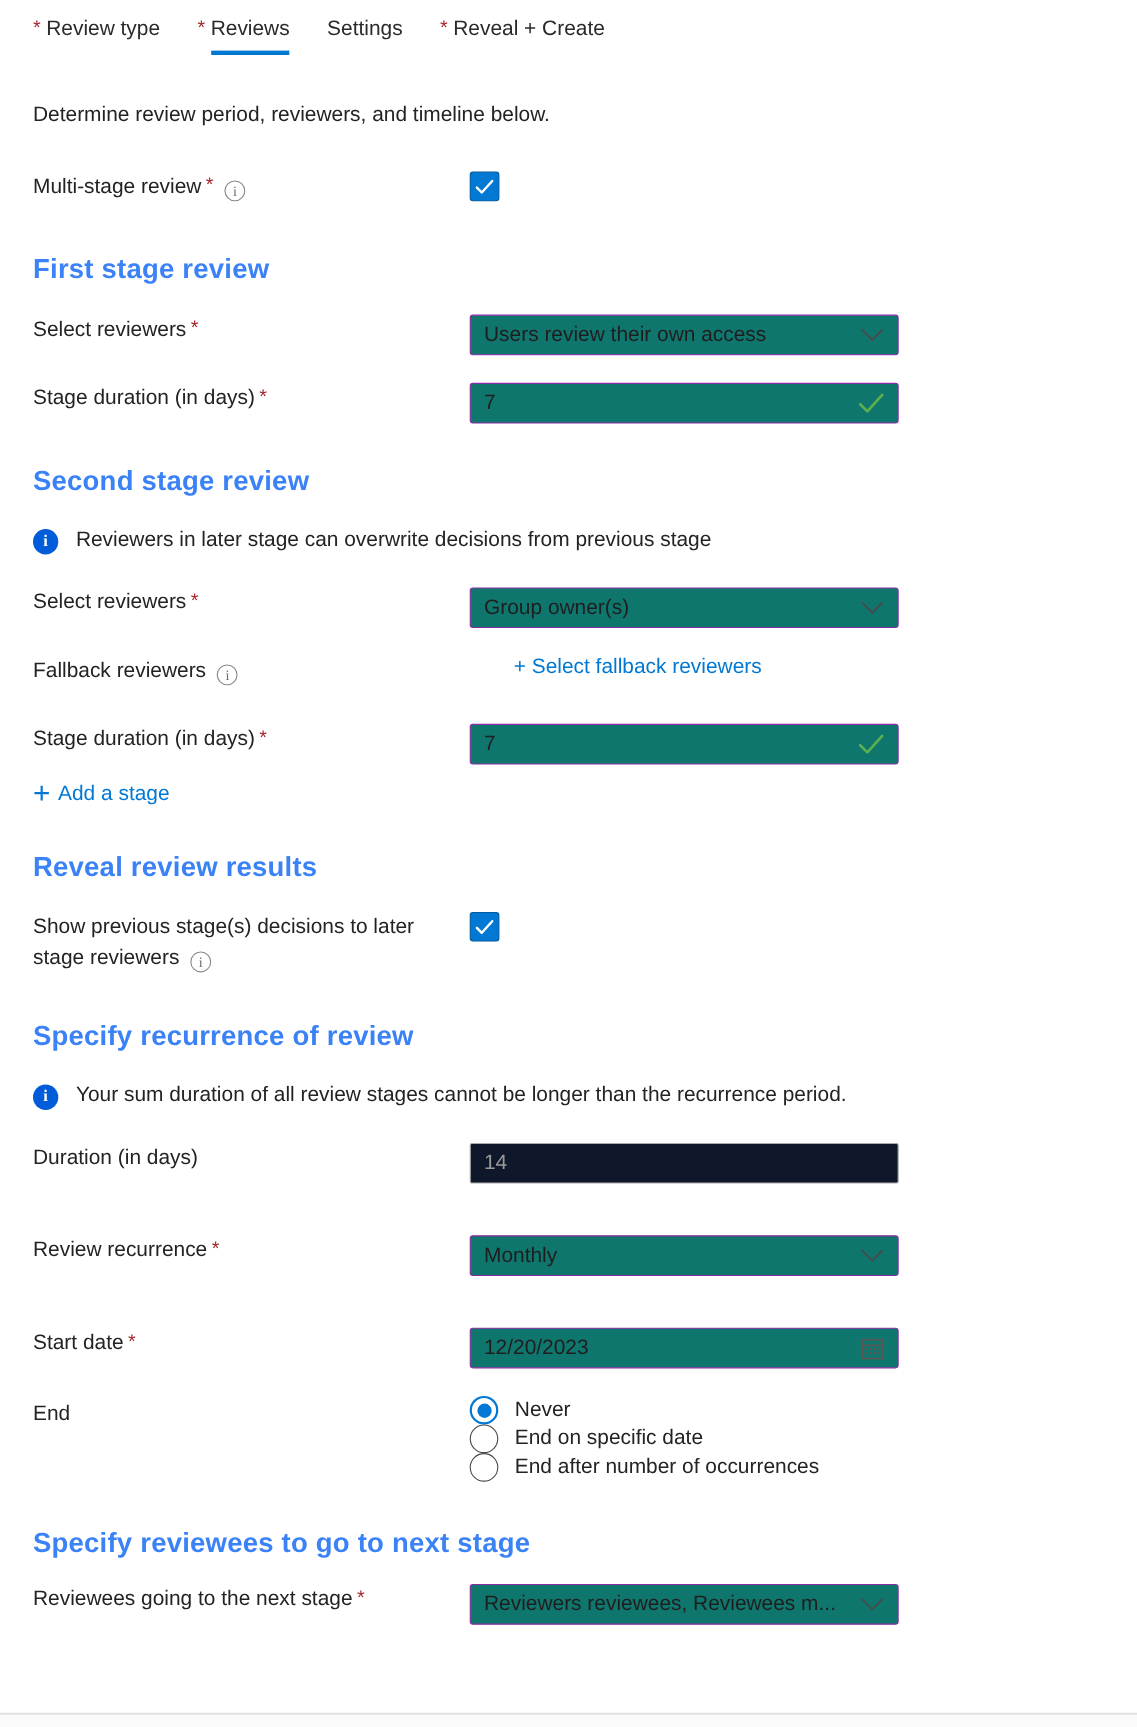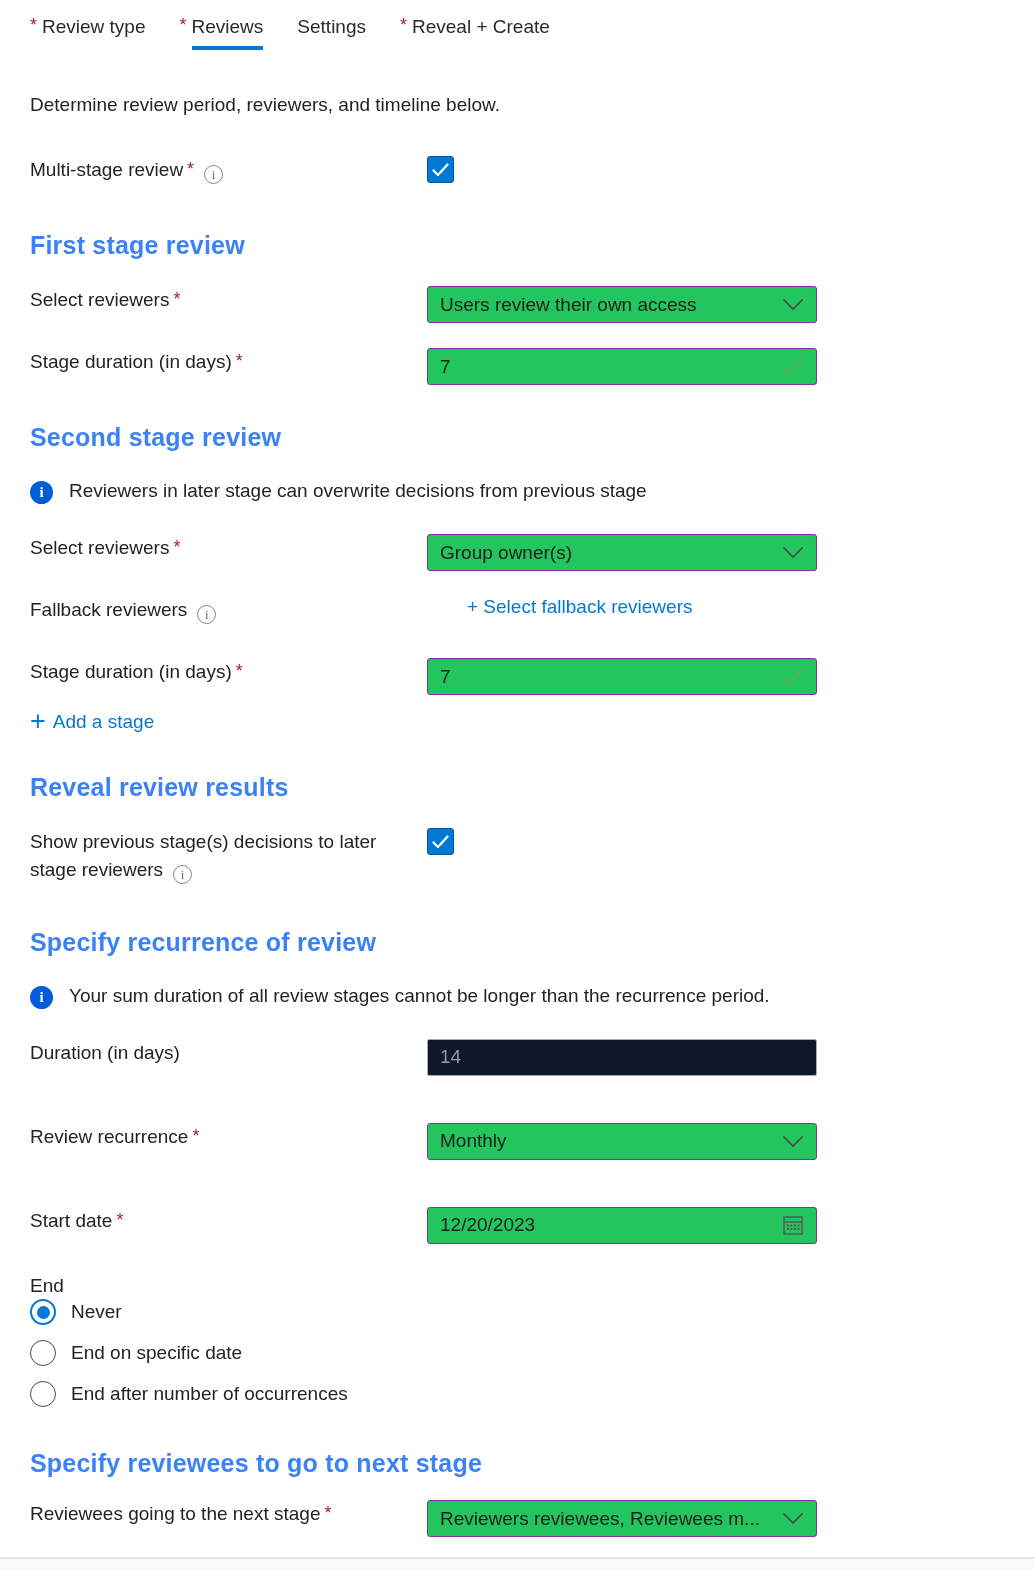--- a/index.html
+++ b/index.html
@@ -43,21 +43,21 @@
     flex: 0 0 auto; width: 23px; height: 23px; border-radius: 50%;
     background: #015cda; color: #fff; font-weight: bold; font-size: 15px;
     text-align: center; line-height: 23px; font-family: "Liberation Serif", serif;
     margin-top: 1px;
   }
 
   
   .field {
     height: 37px; width: 390px; border: 1.6px solid #8a2da5; border-radius: 3px;
     display: flex; align-items: center; padding: 0 12px; font-size: 19px;
-    color: #1f1e1e; background: #22c55e;
+    color: #1f1e1e; background: #0f766e;
   }
   .field .val { flex: 1 1 auto; white-space: nowrap; overflow: hidden; }
   .field.dropdown { cursor: pointer; }
   .field .chevron { flex: 0 0 auto; margin-left: 8px; display: flex; }
   .field .checkmark { flex: 0 0 auto; margin-left: 8px; display: flex; }
   .field .calendar { flex: 0 0 auto; margin-left: 8px; display: flex; cursor: pointer; }
   .field.disabled {
     border: 1px solid #acaaa9; background: #0f172a; color: #9b9998; border-radius: 2px;
   }
 
@@ -67,37 +67,37 @@
     border-radius: 3px; display: flex; align-items: center; justify-content: center;
     cursor: pointer;
   }
 
   
   .link { color: #0078d4; font-size: 19px; cursor: pointer; text-decoration: none; display: inline-flex; align-items: center; gap: 7px; }
   .add-stage { margin: 6px 0 10px 0; }
   .add-stage .plus { font-size: 27px; font-weight: normal; line-height: 20px; position: relative; top: -1px; }
 
   
-  .radio-group { display: flex; flex-direction: column; gap: 15px; }
+  .radio-group { display: flex; flex-direction: column; }
   .radio-option { display: flex; align-items: center; gap: 15px; font-size: 19px; cursor: pointer; color: #242322; }
   .radio {
     width: 26px; height: 26px; border-radius: 50%; border: 1.6px solid #4a4948;
     flex: 0 0 auto; display: flex; align-items: center; justify-content: center; background: #fff;
   }
   .radio.selected { border: 2px solid #0078d4; }
   .radio.selected::after { content: ""; width: 13px; height: 13px; border-radius: 50%; background: #0078d4; }
 
   
   .footer {
     position: absolute; left: 0; bottom: 0; width: 1034px; height: 13px;
     background: #fafafa; border-top: 2px solid #e3e3e3;
   }
 
   .recur .row { margin-bottom: 47px; }
-  .recur .row.radios { margin-bottom: 30px; flex-direction: column; }
+  .recur .row.radios { margin-bottom: 30px; }
 </style>
 </head>
 <body>
 
 <div class="content">
 
   <div class="tabs">
     <div class="tab">
       <span class="req">*</span>
       <span class="tab-label">Review type</span>

